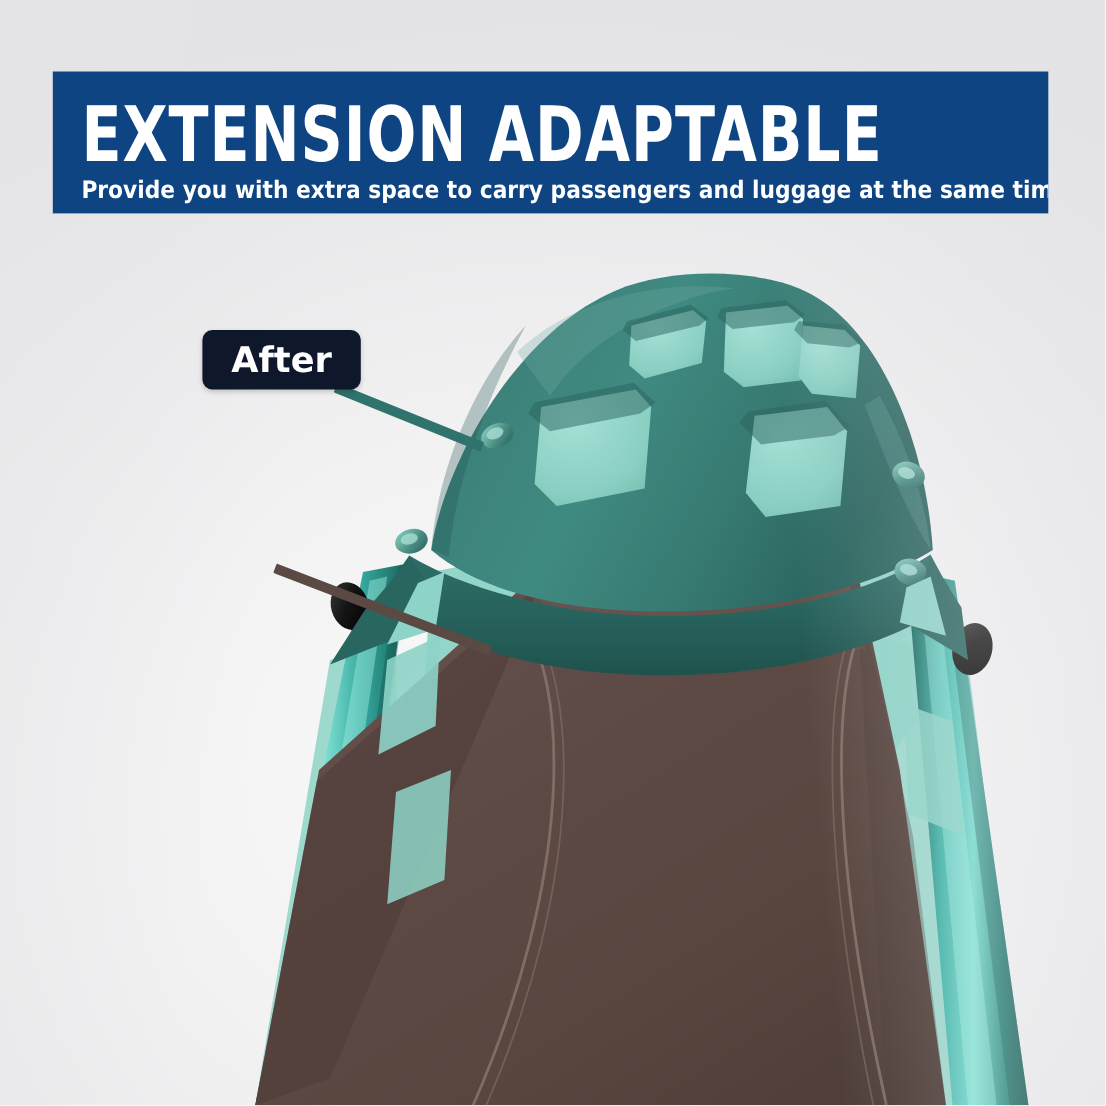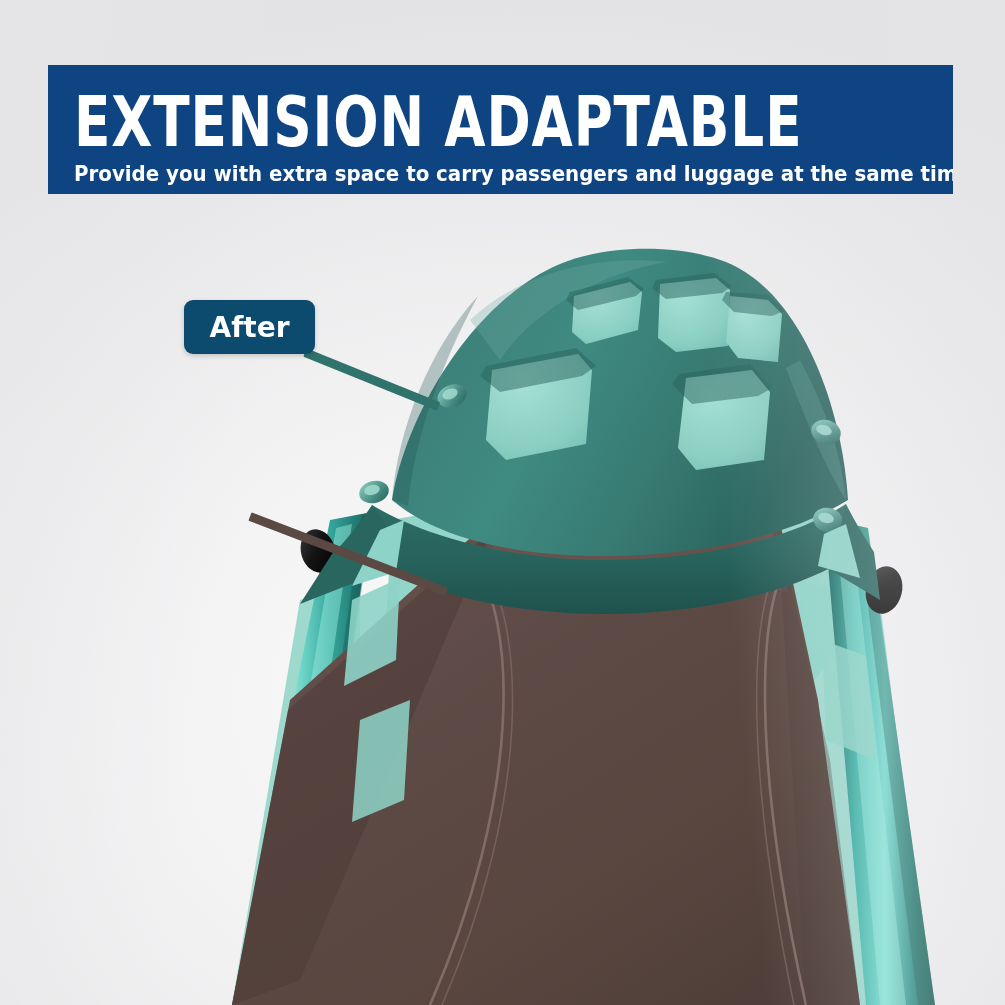--- a/index.html
+++ b/index.html
@@ -81,24 +81,24 @@
     font-weight: 700;
     display: flex;
     align-items: center;
     justify-content: center;
     box-shadow: 0 2px 5px rgba(0,0,0,.18);
     z-index: 40;
   }
   .callout-after {
     left: 184px;
     top: 300px;
-    width: 131px;
+    width: 144px;
     height: 54px;
-    background: #0c4a6e;
-    font-size: 28px;
+    background: #0f172a;
+    font-size: 32px;
   }
   .callout-before {
     left: 100px;
     top: 468px;
     width: 164px;
     height: 54px;
     background: #5b4a44;
     font-size: 40px;
   }
 

